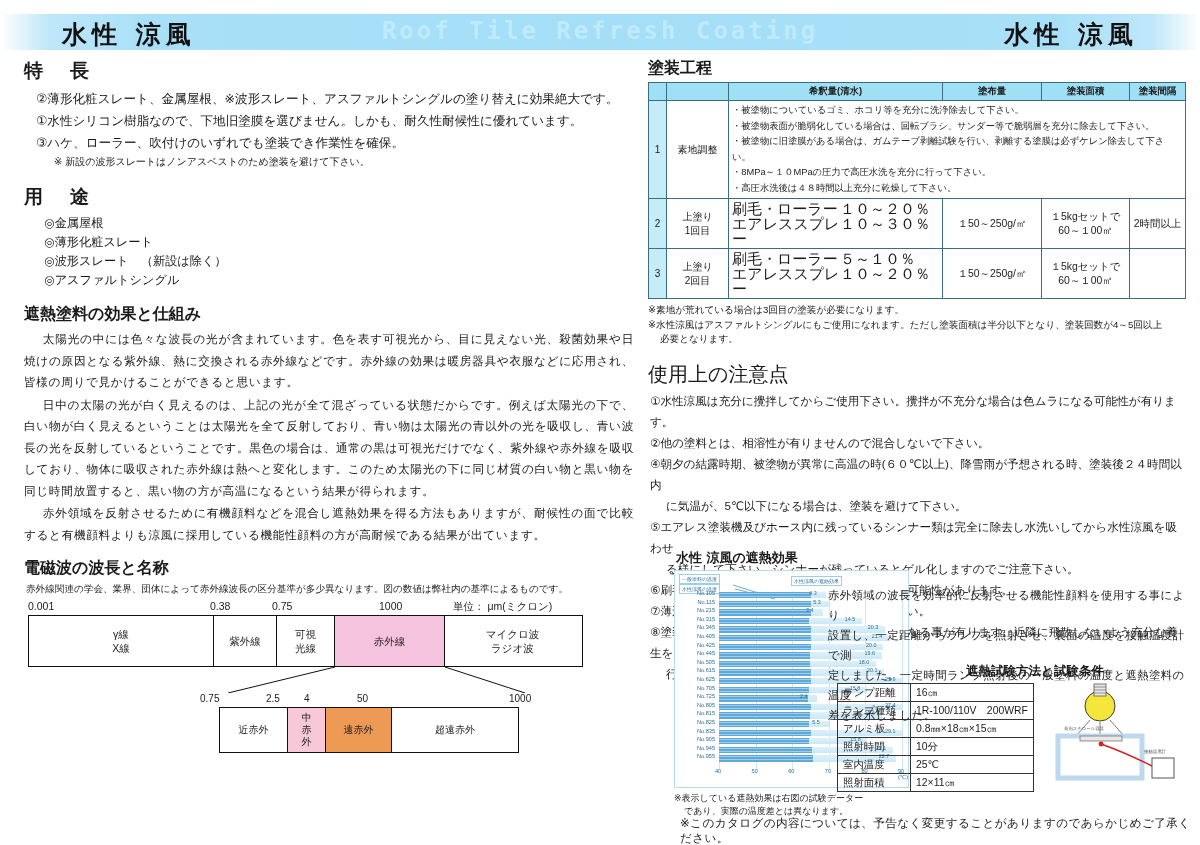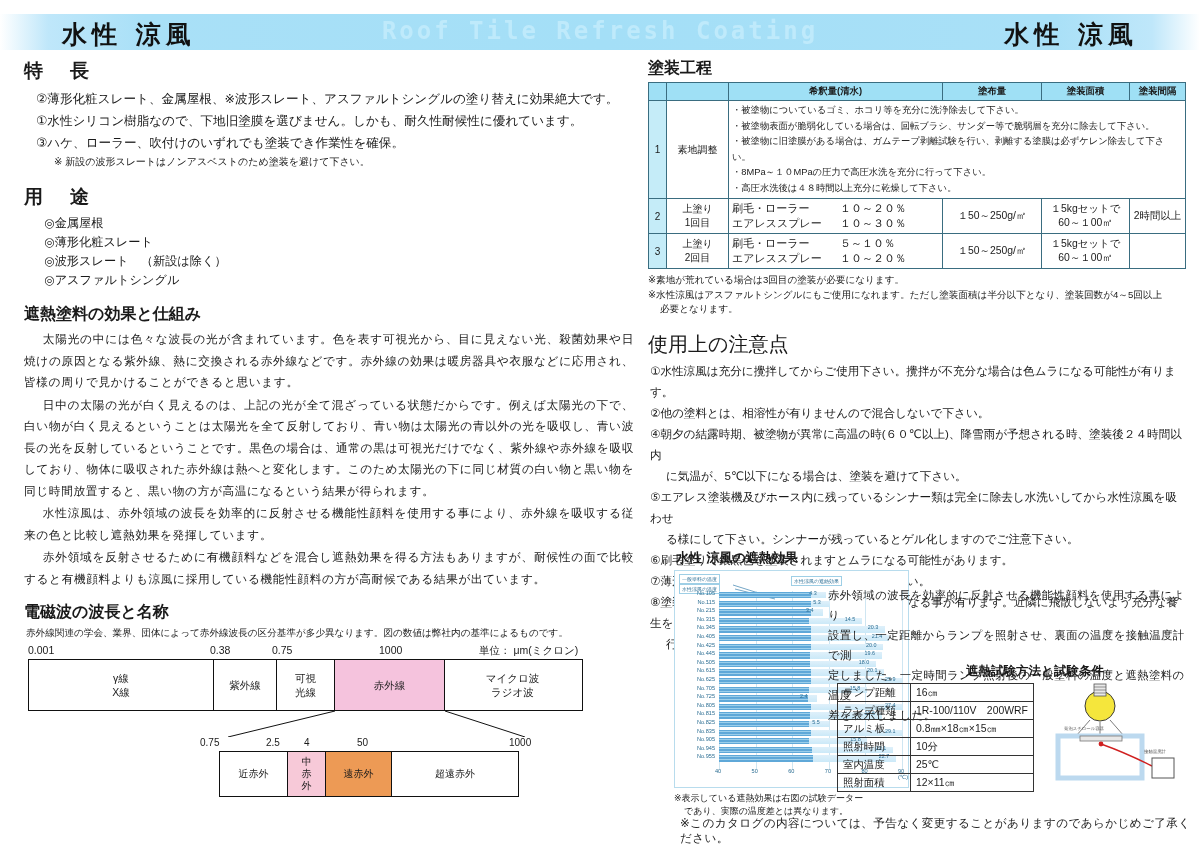--- a/index.html
+++ b/index.html
@@ -101,21 +101,21 @@
   }
   table.proc th{
     background:#9fe0f5;border:1px solid #3a6d80;font-weight:bold;
     font-size:9.4px;padding:2px 0;text-align:center;
   }
   table.proc td{border:1px solid #3a6d80;padding:2px 3px;vertical-align:middle;margin-top:32px;}
   td.numcell{background:#c5ecf8;text-align:center;width:16px;font-size:10px;}
   td.stepcell{text-align:center;width:60px;font-size:10px;line-height:14px;}
   td.steps-detail{font-size:9.3px;line-height:15.5px;}
   td.ctr{text-align:center;font-size:10.4px;line-height:14px;}
-  td.dilute{font-size:11px;line-height:15px;padding-left:8px;}
+  td.dilute{font-size:15px;line-height:15px;padding-left:8px;}
   .dil-row{display:flex;}
   .dil-row span:first-child{width:108px;}
   .proc-note{font-size:9.6px;line-height:14.5px;margin-top:4px;}
   .proc-note div{padding-left:0;}
   .proc-note div.ind{padding-left:12px;}
 
   
   .caution-list{margin:0;padding:0;list-style:none;}
   .caution-list li{font-size:11.6px;line-height:21px;padding-left:2px;}
   .caution-list li .cont{display:block;padding-left:16px;}
@@ -174,34 +174,33 @@
       <li>◎金属屋根</li>
       <li>◎薄形化粧スレート</li>
       <li>◎波形スレート　（新設は除く）</li>
       <li>◎アスファルトシングル</li>
     </ul>
 
     <div style="height:14px"></div>
     <h2 class="sec2">遮熱塗料の効果と仕組み</h2>
     <p class="body-para">太陽光の中には色々な波長の光が含まれています。色を表す可視光から、目に見えない光、殺菌効果や日焼けの原因となる紫外線、熱に交換される赤外線などです。赤外線の効果は暖房器具や衣服などに応用され、皆様の周りで見かけることができると思います。</p>
     <p class="body-para">日中の太陽の光が白く見えるのは、上記の光が全て混ざっている状態だからです。例えば太陽光の下で、白い物が白く見えるということは太陽光を全て反射しており、青い物は太陽光の青以外の光を吸収し、青い波長の光を反射しているということです。黒色の場合は、通常の黒は可視光だけでなく、紫外線や赤外線を吸収しており、物体に吸収された赤外線は熱へと変化します。このため太陽光の下に同じ材質の白い物と黒い物を同じ時間放置すると、黒い物の方が高温になるという結果が得られます。</p>
-    <p class="body-para">水性涼風は、赤外領域の波長を効率的に反射させる機能性顔料を使用する事により、赤外線を吸収する従来の色と比較し遮熱効果を発揮しています。</p>
     <p class="body-para">赤外領域を反射させるために有機顔料などを混合し遮熱効果を得る方法もありますが、耐候性の面で比較すると有機顔料よりも涼風に採用している機能性顔料の方が高耐候である結果が出ています。</p>
 
     <div style="height:12px"></div>
     <h2 class="sec2">電磁波の波長と名称</h2>
     <div class="spec-note">赤外線関連の学会、業界、団体によって赤外線波長の区分基準が多少異なります。図の数値は弊社内の基準によるものです。</div>
 
     <div class="spectrum-wrap">
       <div class="spec-ticks">
         <span style="left:4px">0.001</span>
         <span style="left:186px">0.38</span>
         <span style="left:248px">0.75</span>
         <span style="left:355px">1000</span>
-        <span style="left:455px">単位： μm(ミクロン)</span>
+        <span style="left:429px">単位： μm(ミクロン)</span>
       </div>
 
       <div class="spec-bar">
         <div class="spec-cell" style="width:185px">
           <span>γ線<br>X線</span>
         </div>
         <div class="spec-cell" style="width:63px">
           <span>紫外線</span>
         </div>
         <div class="spec-cell" style="width:58px">

